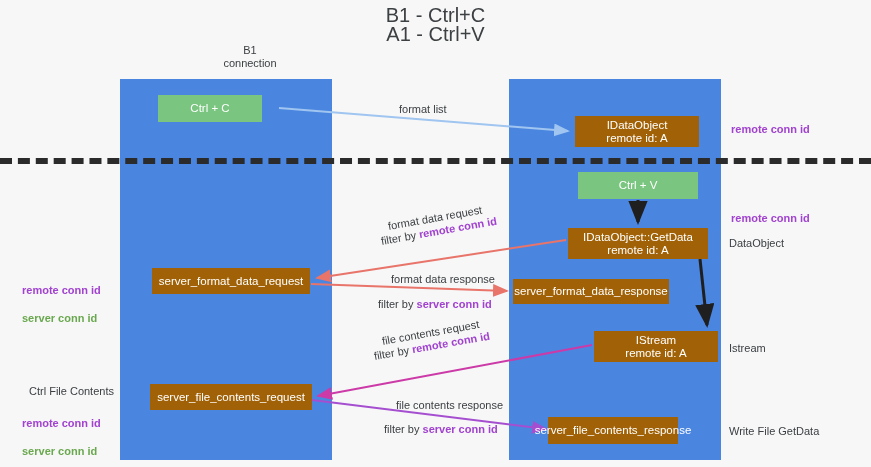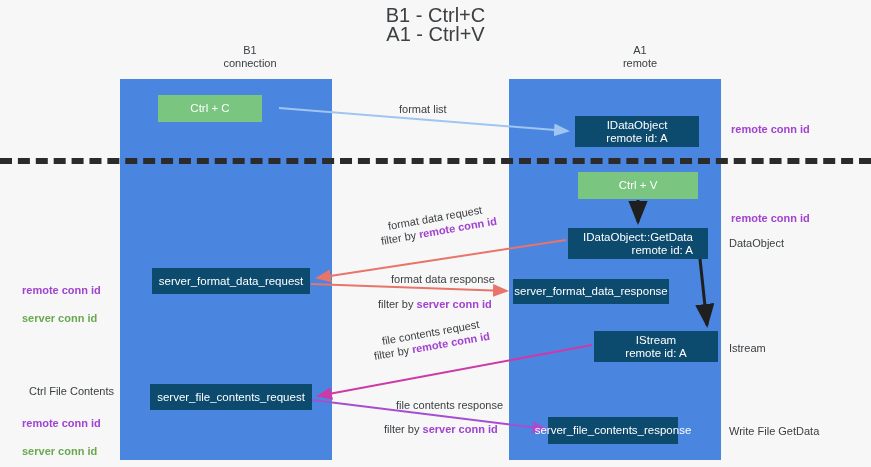--- a/index.html
+++ b/index.html
@@ -42,26 +42,26 @@
   .node{
     position:absolute;
     display:flex;align-items:center;justify-content:center;
     text-align:center;
     color:#ffffff;font-size:11.5px;line-height:13px;
     white-space:pre-line;
     box-sizing:border-box;
     z-index:6;
   }
   .green{background:#7ac57f;}
-  .orange{background:#0c4a6e;}
+  .orange{background:#a16207;}
 
   #n-ctrlc{left:158px;top:95px;width:104px;height:27px;}
   #n-ctrlv{left:578px;top:172px;width:120px;height:27px;}
   #n-idataobject{left:575px;top:116px;width:124px;height:31px;}
-  #n-getdata{left:568px;top:228px;width:140px;height:31px;text-align:right;}
+  #n-getdata{left:568px;top:228px;width:140px;height:31px;}
   #n-fmtresp{left:513px;top:279px;width:156px;height:25px;}
   #n-istream{left:594px;top:331px;width:124px;height:31px;}
   #n-filerespo{left:548px;top:417px;width:130px;height:27px;}
   #n-fmtreq{left:152px;top:268px;width:158px;height:26px;}
   #n-filereq{left:150px;top:384px;width:162px;height:26px;}
 
   
   .side{
     position:absolute;font-size:11px;line-height:14px;
     white-space:pre-line;
@@ -102,22 +102,20 @@
 </head>
 <body>
 
 <div id="stage">
 
   <div class="title">B1 - Ctrl+C
 A1 - Ctrl+V</div>
 
   <div class="col-head" id="head-b1">B1
 connection</div>
-  <div class="col-head" id="head-a1">A1
-remote</div>
 
   <div class="lane" id="lane-b1"></div>
   <div class="lane" id="lane-a1"></div>
 
   <svg id="wires">
     <defs>
       <marker id="ah-blue" markerWidth="9" markerHeight="9" refX="7" refY="3.2" orient="auto">
         <path d="M0,0 L8,3.2 L0,6.4 z" fill="#9fc5f0"></path>
       </marker>
       <marker id="ah-red" markerWidth="9" markerHeight="9" refX="7" refY="3.2" orient="auto">

